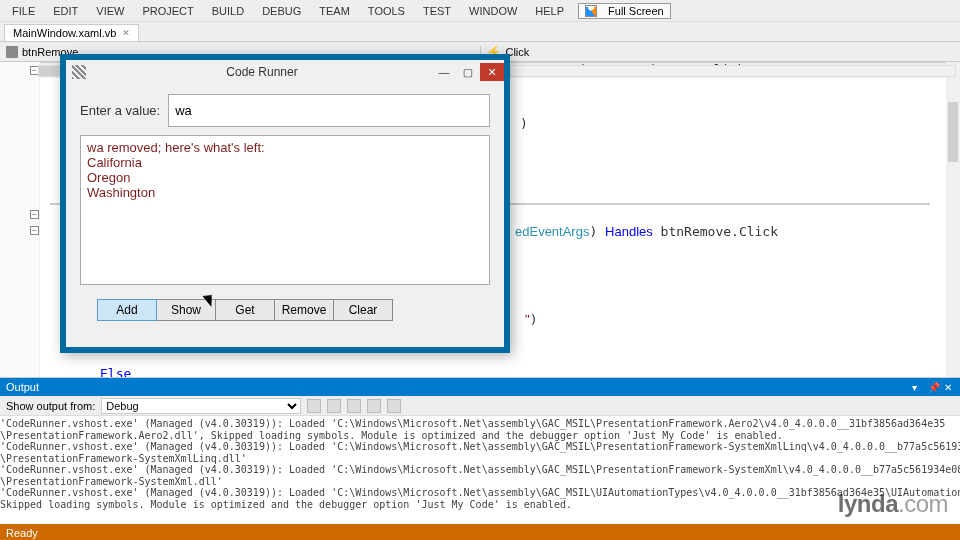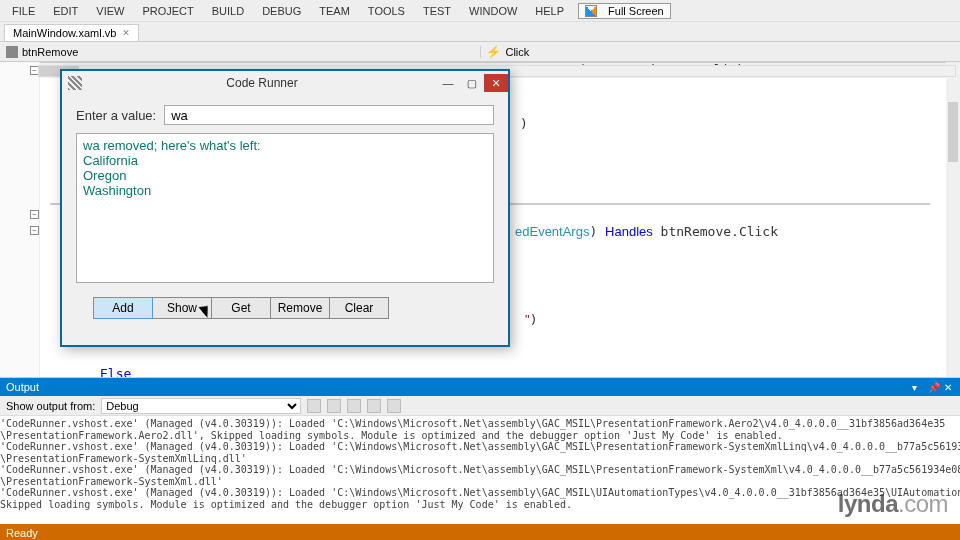--- a/index.html
+++ b/index.html
@@ -49,31 +49,31 @@
 .output-text { height: 108px; overflow: auto; font-family: Consolas, monospace; font-size: 10px; color: #444; padding: 2px 0; background: #fff; white-space: pre; line-height: 1.15; }
 
 
 .statusbar { height: 18px; background: #cf6a00; color: #fff; font-size: 11px; display: flex; align-items: center; padding: 0 6px; }
 
 
 .watermark { position: absolute; right: 12px; bottom: 22px; font-size: 24px; color: rgba(80,80,80,0.55); font-weight: 300; letter-spacing: -0.5px; }
 .watermark b { font-weight: 600; color: rgba(50,50,50,0.7); }
 
 
-.dialog { position: absolute; left: 60px; top: 69px; width: 450px; background: #f0f0f0; border: 2px solid #0369a1; box-shadow: 3px 3px 12px rgba(0,0,0,0.3); }
+.dialog { position: absolute; left: 60px; top: 54px; width: 450px; background: #f0f0f0; border: 6px solid #0369a1; box-shadow: 3px 3px 12px rgba(0,0,0,0.3); }
 .dlg-title { height: 24px; display: flex; align-items: center; background: #f0f0f0; }
 .dlg-title .t-icon { width: 14px; height: 14px; margin: 0 6px; background: repeating-linear-gradient(45deg,#888 0 2px, transparent 2px 4px); }
 .dlg-title .t-text { flex: 1; text-align: center; font-size: 12px; color: #333; }
 .dlg-title .wbtn { width: 24px; height: 18px; display: flex; align-items: center; justify-content: center; font-size: 11px; color: #333; }
 .dlg-title .wbtn.close { background: #c0392b; color: #fff; }
 .dlg-body { padding: 10px 14px 26px; }
 .dlg-row { display: flex; align-items: center; gap: 8px; margin-bottom: 8px; }
 .dlg-row label { font-size: 13px; color: #333; }
-.dlg-row input { flex: 1; height: 20px; border: 1px solid #aaa; padding: 0 6px; font-size: 13px; background: #fff; }
-.dlg-output { width: 100%; height: 150px; border: 1px solid #aaa; background: #fff; padding: 4px 6px; font-size: 13px; color: #0f766e; white-space: pre-line; overflow: auto; }
+.dlg-row input { flex: 1; height: 33px; border: 1px solid #aaa; padding: 0 6px; font-size: 13px; background: #fff; }
+.dlg-output { width: 100%; height: 150px; border: 1px solid #aaa; background: #fff; padding: 4px 6px; font-size: 13px; color: #7f1d1d; white-space: pre-line; overflow: auto; }
 .dlg-buttons { display: flex; margin-top: 14px; margin-left: 18px;}
 .dlg-buttons button { width: 60px; height: 22px; border: 1px solid #888; background: #e8e8e8; font-size: 12px; cursor: default; margin-left: -1px; }
 .dlg-buttons button.active { background: #cde6f7; border-color: #5b9bd5; position: relative; z-index: 1; }
 .cursor { position: absolute; width: 12px; height: 16px; pointer-events: none; }
 .cursor::before { content: ""; position: absolute; left: 0; top: 0; border-left: 8px solid #000; border-top: 5px solid transparent; border-bottom: 9px solid transparent; transform: rotate(-40deg); filter: drop-shadow(0 0 1px #fff); }
 
 .vscroll { position: absolute; right: 0; top: 0; bottom: 0; width: 14px; background: #f0f0f0; }
 .vscroll .thumb { position: absolute; top: 40px; left: 2px; right: 2px; height: 60px; background: #cfcfcf; }
 </style>
 </head>

